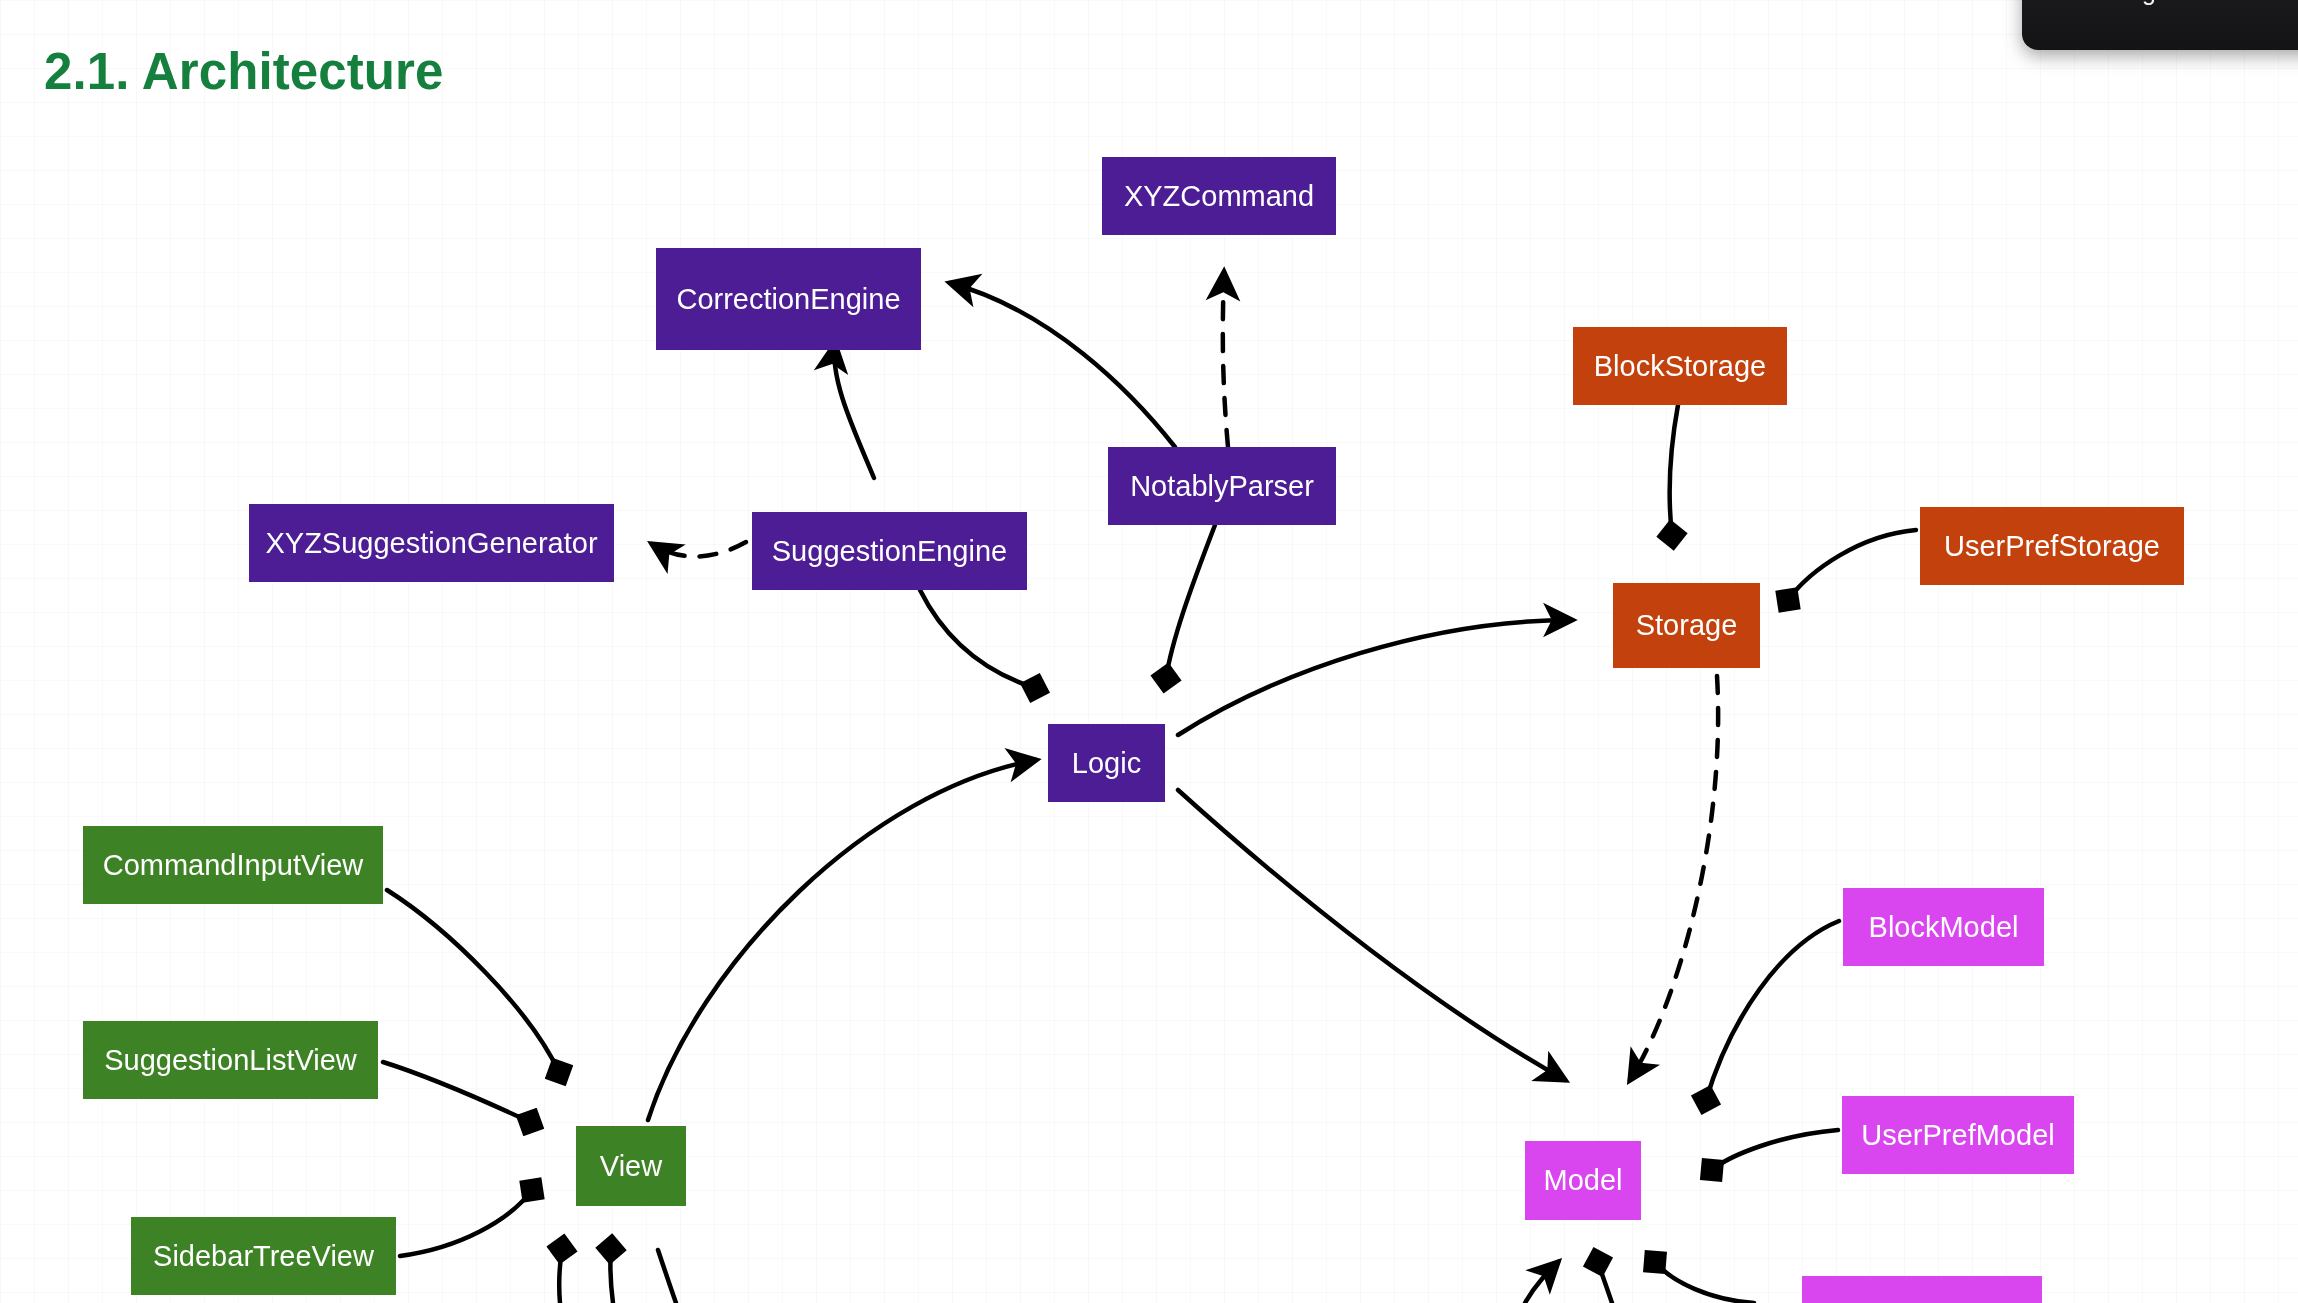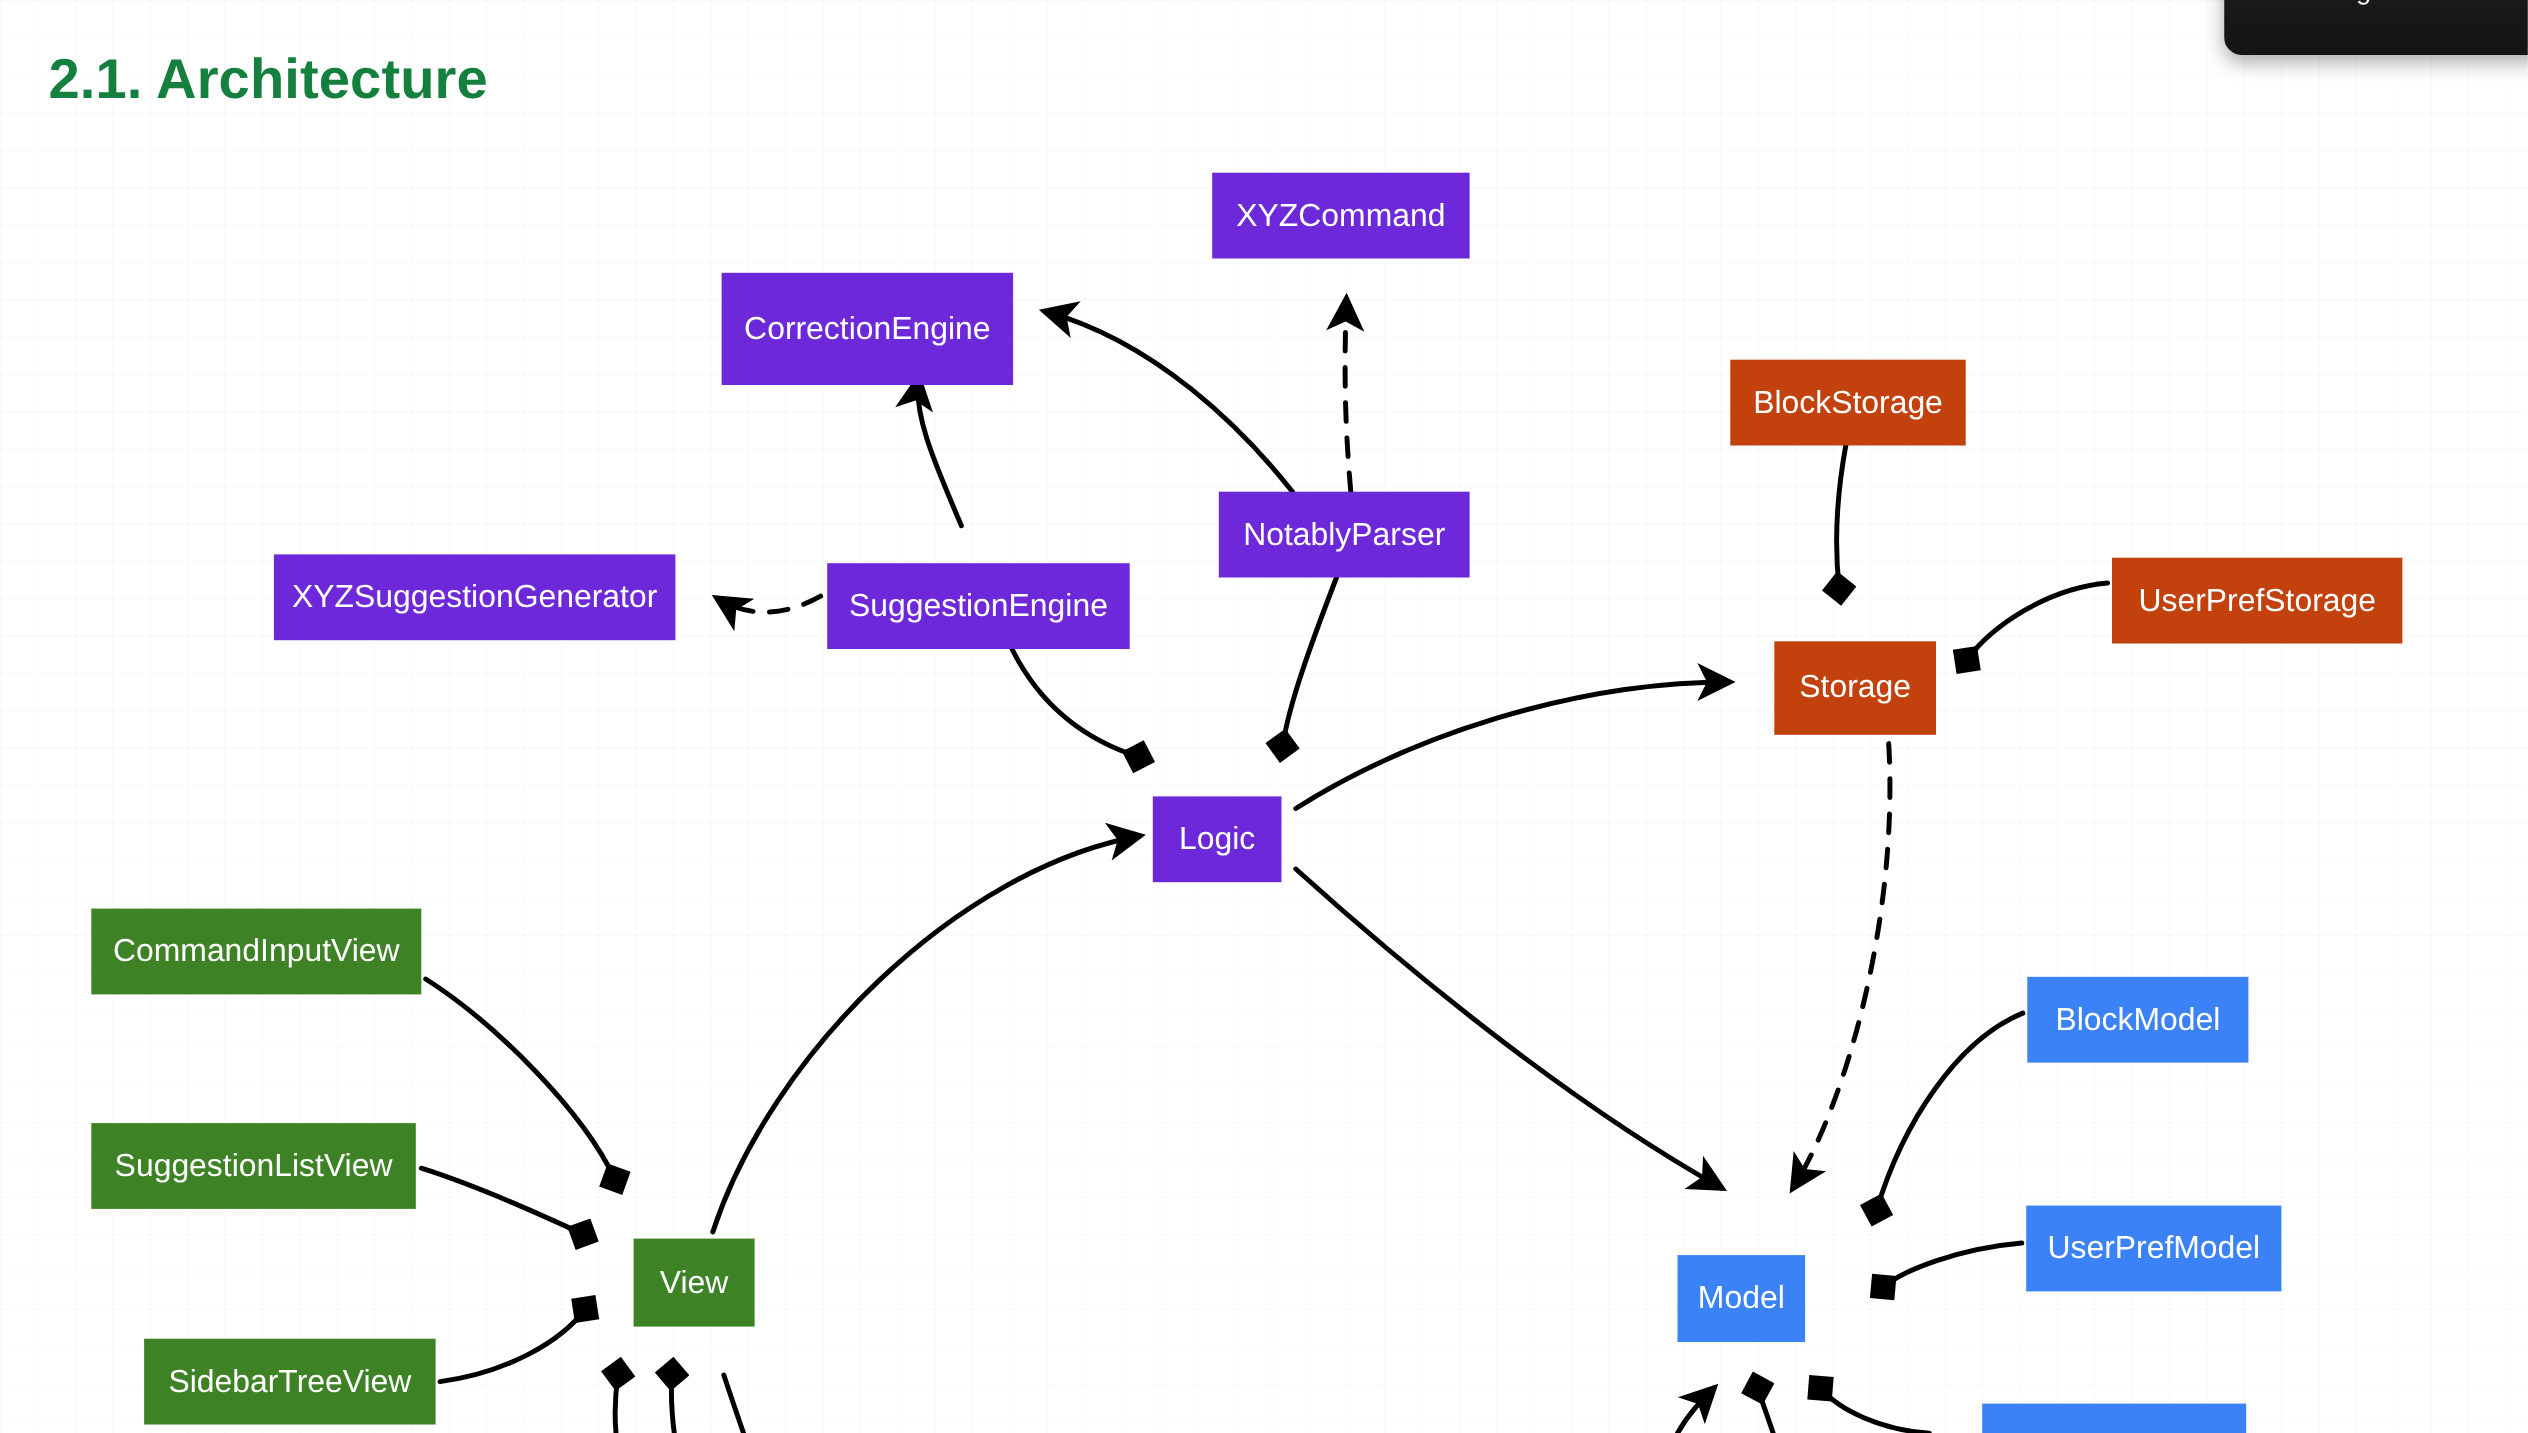--- a/index.html
+++ b/index.html
@@ -54,23 +54,23 @@
     align-items: center;
     justify-content: center;
     color: #ffffff;
     font-size: 29px;
     font-family: "Liberation Sans", sans-serif;
     line-height: 1;
     white-space: nowrap;
     box-sizing: border-box;
     user-select: none;
   }
-  .node.c-logic   { background: #6d28d9; }
+  .node.c-logic   { background: #4c1d95; }
   .node.c-view    { background: #3E8226; }
-  .node.c-model   { background: #3b82f6; }
+  .node.c-model   { background: #d946ef; }
   .node.c-storage { background: #c2410c; }
 
   
   #talking-overlay {
     position: absolute;
     left: 2022px;
     top: -36px;
     width: 300px;
     height: 86px;
     background: linear-gradient(180deg,#1d1d1f 0%, #141416 100%);

